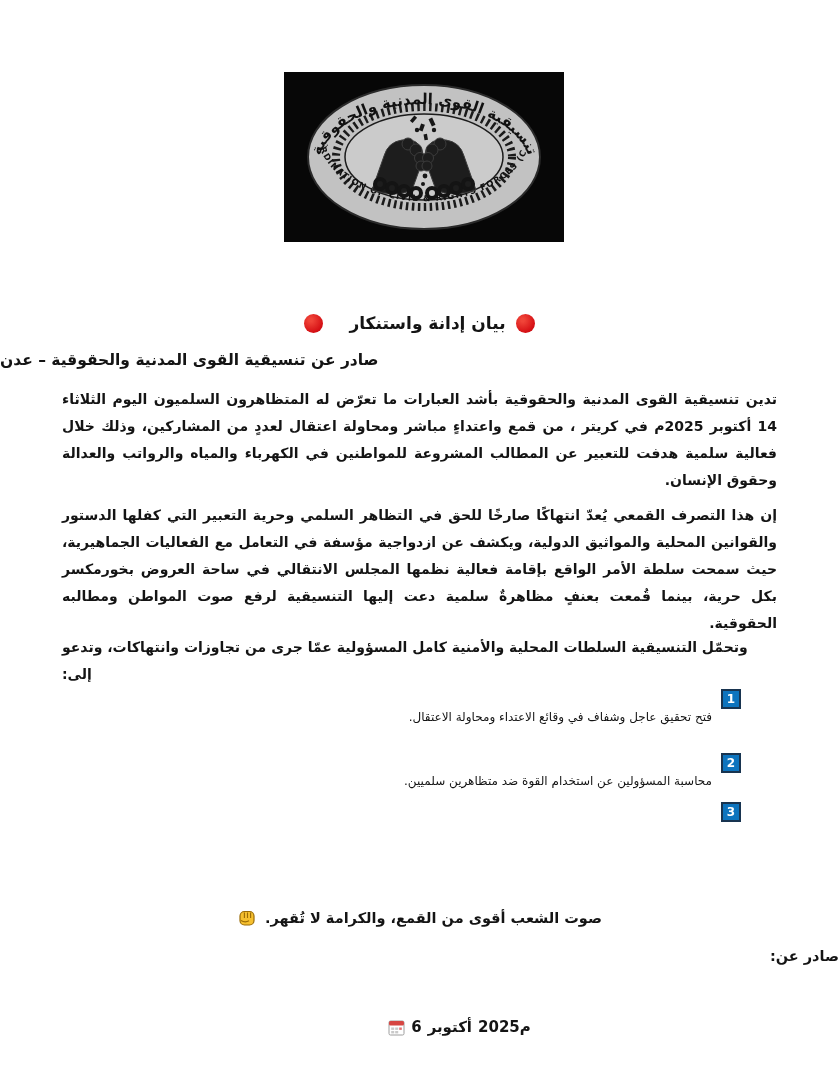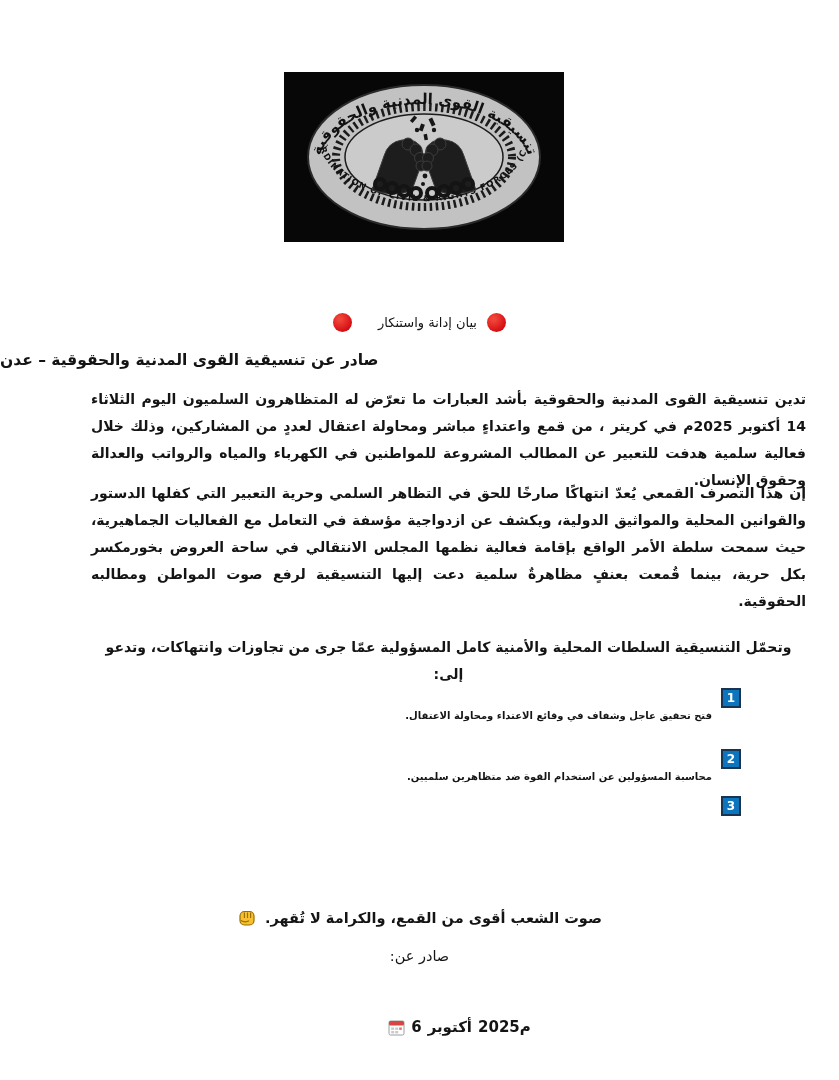--- a/index.html
+++ b/index.html
@@ -18,61 +18,60 @@
   
   .title-row{
     position:absolute;top:313px;left:0;width:100%;
     display:flex;justify-content:center;align-items:center;gap:10px;
   }
   .red-dot{
     width:19px;height:19px;border-radius:50%;
     background:radial-gradient(circle at 35% 32%, #f04438 10%, #d50f14 70%, #a80a0e 100%);
     flex:0 0 auto;
   }
-  .title-text{font-size:13px;font-weight:400;direction:rtl;margin-left:16px;}
+  .title-text{font-size:17px;font-weight:700;direction:rtl;margin-left:16px;}
   .subtitle{
     position:absolute;top:351px;left:0;width:100%;
     text-align:left;font-size:15.5px;font-weight:700;direction:rtl;
   }
   
   .para{
     position:absolute;left:62px;width:715px;
     direction:rtl;text-align:justify;
     font-size:14px;font-weight:700;line-height:27px;
     letter-spacing:0;
-    margin-left:29px;
   }
   .p1{top:386px;}
-  .p2{top:480px;}
-  .p3intro{top:634px;text-align:center;}
+  .p2{top:502px;}
+  .p3intro{top:634px;text-align:left;}
   .p4{top:803px;}
   
   .demands{
     position:absolute;top:674px;right:98px;
     display:flex;flex-direction:column;gap:14px;
     direction:rtl;
   }
   .demand-row{display:flex;align-items:center;gap:9px;direction:rtl;}
   .demand-badge{
     width:20px;height:20px;box-sizing:border-box;
     background:#0d74be;border:2px solid #183450;
     color:#ffffff;font-size:12px;font-weight:700;
     display:flex;align-items:center;justify-content:center;
     flex:0 0 auto;
   }
-  .demand-text{font-size:10px;font-weight:700;direction:rtl;margin-top:36px;}
+  .demand-text{font-size:12px;font-weight:400;direction:rtl;margin-top:36px;}
   
   .slogan-row{
     position:absolute;top:908px;left:0;width:100%;
     display:flex;justify-content:center;align-items:center;gap:8px;
   }
   .slogan-text{font-size:14.5px;font-weight:700;direction:rtl;}
   .footer-line{
     position:absolute;left:0;width:100%;
-    text-align:center;font-size:14.5px;font-weight:400;direction:rtl;
+    font-size:14.5px;font-weight:700;direction:rtl;
   }
   .f1{top:948px;}
   .f2{top:984px;}
   .date-row{
     position:absolute;top:1018px;left:40px;width:100%;
     display:flex;justify-content:center;align-items:center;gap:6px;
     font-size:15px;font-weight:700;
   }
   .date-part{direction:ltr;}
   .icon{flex:0 0 auto;display:inline-flex;}

